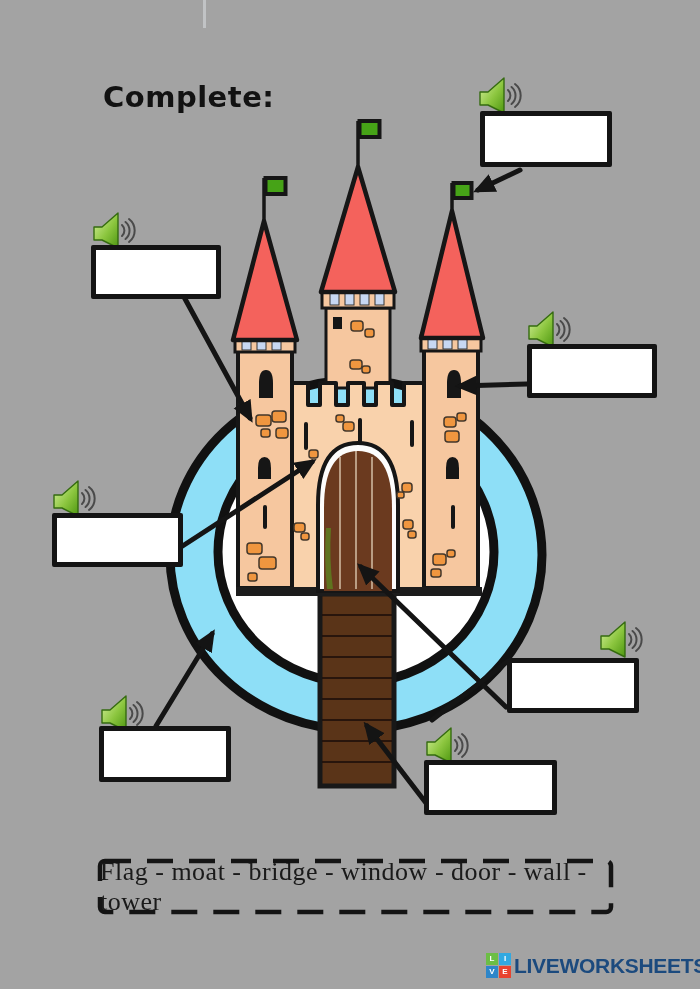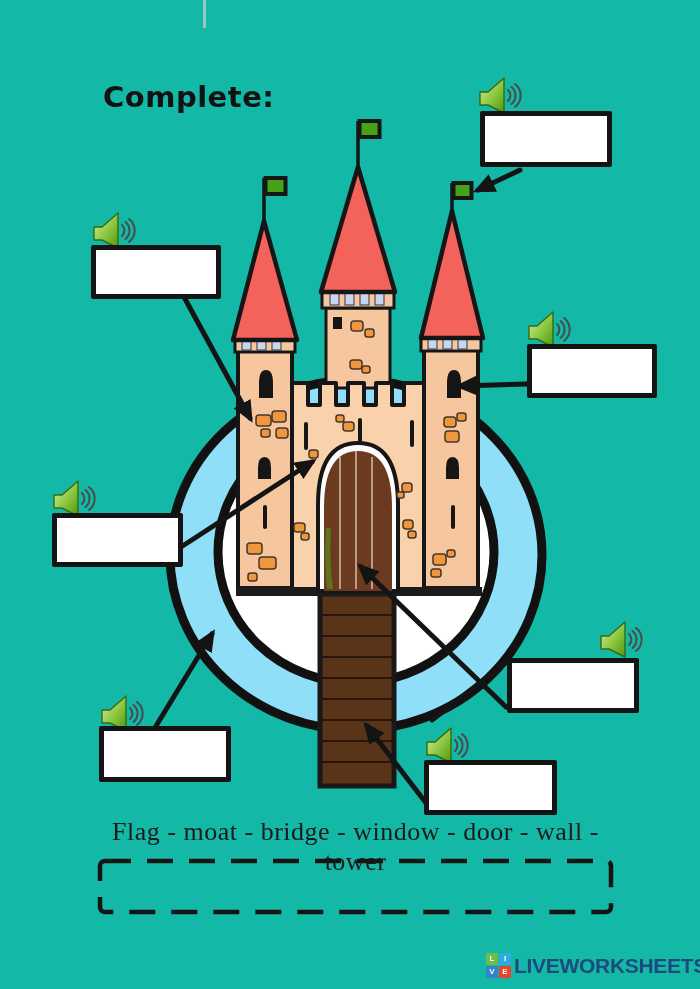--- a/index.html
+++ b/index.html
@@ -1,36 +1,36 @@
 <!DOCTYPE html>
 <html style="--moat: #8EDFF7; --roof: #F4625C; --wall: #F6C79F; --wall-light: #F9D2AC; --stone: #F0963F; --door: #6B3A1F; --bridge: #5A3418; --flag: #46A317; --ink: #141414; --tower-window: #C7D7F2; --logo-blue: #1B4A7E; --tile-green: #6CBE45; --tile-lightblue: #31A9E1; --tile-blue: #2E86C9; --tile-red: #E8432F;"><head>
 <meta charset="utf-8">
 <style>
   html,body{margin:0;padding:0;background:#ffffff;}
   .page{
-    position:relative;width:700px;height:989px;background:#14b8a6;overflow:hidden;
+    position:relative;width:700px;height:989px;background:#a3a3a3;overflow:hidden;
     font-family:"DejaVu Sans",sans-serif;
   }
   .scene{position:absolute;left:0;top:0;}
   .scan-mark{position:absolute;left:203px;top:0;width:3px;height:28px;background:#cdd0d3;opacity:.7;}
   .title{
     position:absolute;left:103px;top:80px;font-size:29px;font-weight:700;
     color:#121212;letter-spacing:.5px;font-family:"DejaVu Sans",sans-serif;
   }
   .abox{
     position:absolute;background:#ffffff;border:5px solid var(--ink,#141414);
     border-radius:2px;box-sizing:border-box;
     font-size:20px;font-family:"DejaVu Sans",sans-serif;color:#111;
     display:flex;align-items:center;justify-content:center;
   }
   .wordbank-text{
-    position:absolute;left:100px;top:826px;width:511px;height:42px;
+    position:absolute;left:100px;top:866px;width:511px;height:42px;
     display:flex;align-items:center;justify-content:center;
     font-family:"Liberation Serif","DejaVu Serif",serif;
-    font-size:26px;color:#1a1a1a;letter-spacing:.5px;text-align:center;
+    font-size:26px;color:#1a1a1a;letter-spacing:.5px;
   }
   .logo{
     position:absolute;left:486px;top:953px;display:flex;align-items:center;gap:3px;
   }
   .logo-tiles{display:grid;grid-template-columns:12px 12px;grid-template-rows:12px 12px;gap:1px;}
   .tile{
     width:12px;height:12px;display:flex;align-items:center;justify-content:center;
     color:#fff;font-size:8px;font-weight:700;font-family:"Liberation Sans",sans-serif;line-height:1;
   }
   .tile-l{background:var(--tile-green,#6CBE45);}

